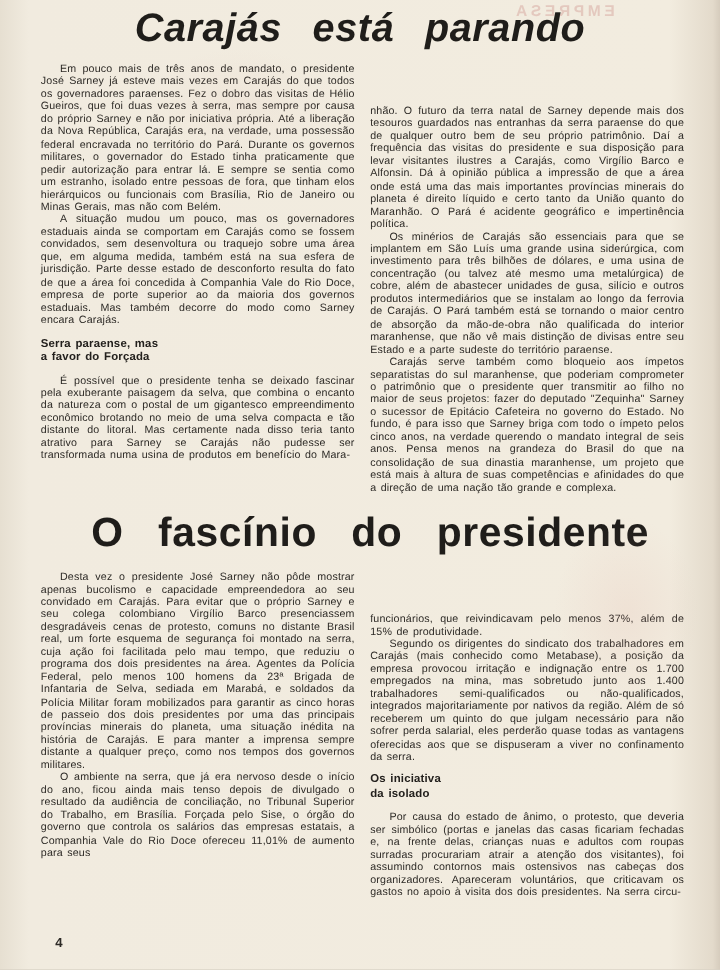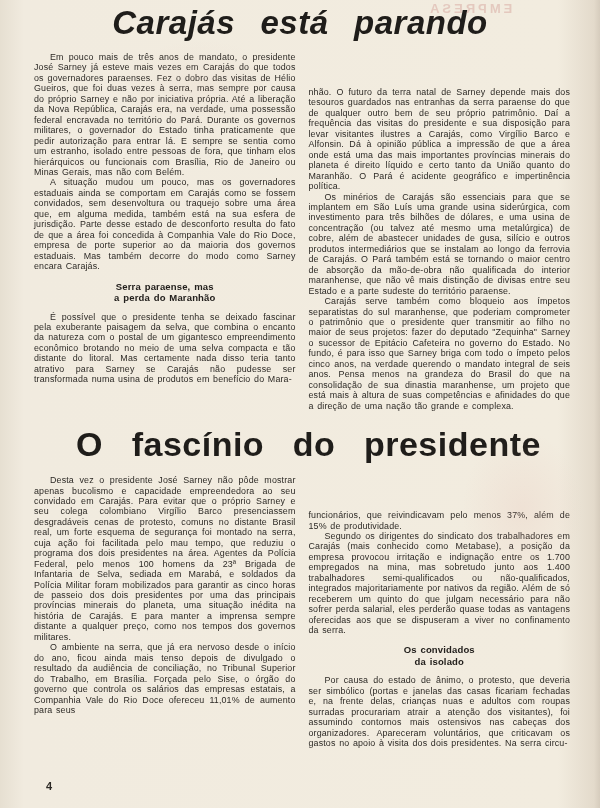--- a/index.html
+++ b/index.html
@@ -53,21 +53,20 @@
     text-align:justify;
     letter-spacing:0.15px;
     word-spacing:1px;
     hyphens:auto;
     -webkit-hyphens:auto;
   }
   .col p{margin:0;text-indent:16px;}
   .col p.no-indent{text-indent:0;margin-top:35px;}
   .subhead{
     margin:9px 0 8px;
-    text-align:center;
     font-size:9.5px;line-height:11.5px;
     font-weight:bold;color:#23201d;
   }
   .subhead span{display:block;}
   .page-number{
     position:absolute;left:46px;top:780px;
     font-size:11px;font-weight:bold;color:#2d2a26;
   }
 </style>
 </head>
@@ -81,21 +80,21 @@
   <div class="bleed-text">EMPRESA</div>
 
   <h1 class="headline-1">Carajás  está  parando</h1>
 
   <div class="columns">
     <div class="col">
       <p>Em pouco mais de três anos de mandato, o presidente José Sarney já esteve mais vezes em Carajás do que todos os governadores paraenses. Fez o dobro das visitas de Hélio Gueiros, que foi duas vezes à serra, mas sempre por causa do próprio Sarney e não por iniciativa própria. Até a liberação da Nova República, Carajás era, na verdade, uma possessão federal encravada no território do Pará. Durante os governos militares, o governador do Estado tinha praticamente que pedir autorização para entrar lá. E sempre se sentia como um estranho, isolado entre pessoas de fora, que tinham elos hierárquicos ou funcionais com Brasília, Rio de Janeiro ou Minas Gerais, mas não com Belém.</p>
       <p>A situação mudou um pouco, mas os governadores estaduais ainda se comportam em Carajás como se fossem convidados, sem desenvoltura ou traquejo sobre uma área que, em alguma medida, também está na sua esfera de jurisdição. Parte desse estado de desconforto resulta do fato de que a área foi concedida à Companhia Vale do Rio Doce, empresa de porte superior ao da maioria dos governos estaduais. Mas também decorre do modo como Sarney encara Carajás.</p>
       <h3 class="subhead">
         <span>Serra paraense, mas</span>
-        <span>a perda do Maranhão</span>
+        <span>a favor do Forçada</span>
       </h3>
       <p>É possível que o presidente tenha se deixado fascinar pela exuberante paisagem da selva, que combina o encanto da natureza com o postal de um gigantesco empreendimento econômico brotando no meio de uma selva compacta e tão distante do litoral. Mas certamente nada disso teria tanto atrativo para Sarney se Carajás não pudesse ser transformada numa usina de produtos em benefício do Mara-</p>
     </div>
     <div class="col">
       <p class="no-indent">nhão. O futuro da terra natal de Sarney depende mais dos tesouros guardados nas entranhas da serra paraense do que de qualquer outro bem de seu próprio patrimônio. Daí a frequência das visitas do presidente e sua disposição para levar visitantes ilustres a Carajás, como Virgílio Barco e Alfonsin. Dá à opinião pública a impressão de que a área onde está uma das mais importantes províncias minerais do planeta é direito líquido e certo tanto da União quanto do Maranhão. O Pará é acidente geográfico e impertinência política.</p>
       <p>Os minérios de Carajás são essenciais para que se implantem em São Luís uma grande usina siderúrgica, com investimento para três bilhões de dólares, e uma usina de concentração (ou talvez até mesmo uma metalúrgica) de cobre, além de abastecer unidades de gusa, silício e outros produtos intermediários que se instalam ao longo da ferrovia de Carajás. O Pará também está se tornando o maior centro de absorção da mão-de-obra não qualificada do interior maranhense, que não vê mais distinção de divisas entre seu Estado e a parte sudeste do território paraense.</p>
       <p>Carajás serve também como bloqueio aos ímpetos separatistas do sul maranhense, que poderiam comprometer o patrimônio que o presidente quer transmitir ao filho no maior de seus projetos: fazer do deputado "Zequinha" Sarney o sucessor de Epitácio Cafeteira no governo do Estado. No fundo, é para isso que Sarney briga com todo o ímpeto pelos cinco anos, na verdade querendo o mandato integral de seis anos. Pensa menos na grandeza do Brasil do que na consolidação de sua dinastia maranhense, um projeto que está mais à altura de suas competências e afinidades do que a direção de uma nação tão grande e complexa.</p>
     </div>
   </div>
 
@@ -103,21 +102,21 @@
 
   <div class="columns">
     <div class="col">
       <p>Desta vez o presidente José Sarney não pôde mostrar apenas bucolismo e capacidade empreendedora ao seu convidado em Carajás. Para evitar que o próprio Sarney e seu colega colombiano Virgílio Barco presenciassem desgradáveis cenas de protesto, comuns no distante Brasil real, um forte esquema de segurança foi montado na serra, cuja ação foi facilitada pelo mau tempo, que reduziu o programa dos dois presidentes na área. Agentes da Polícia Federal, pelo menos 100 homens da 23ª Brigada de Infantaria de Selva, sediada em Marabá, e soldados da Polícia Militar foram mobilizados para garantir as cinco horas de passeio dos dois presidentes por uma das principais províncias minerais do planeta, uma situação inédita na história de Carajás. E para manter a imprensa sempre distante a qualquer preço, como nos tempos dos governos militares.</p>
       <p>O ambiente na serra, que já era nervoso desde o início do ano, ficou ainda mais tenso depois de divulgado o resultado da audiência de conciliação, no Tribunal Superior do Trabalho, em Brasília. Forçada pelo Sise, o órgão do governo que controla os salários das empresas estatais, a Companhia Vale do Rio Doce ofereceu 11,01% de aumento para seus</p>
     </div>
     <div class="col">
       <p class="no-indent">funcionários, que reivindicavam pelo menos 37%, além de 15% de produtividade.</p>
       <p>Segundo os dirigentes do sindicato dos trabalhadores em Carajás (mais conhecido como Metabase), a posição da empresa provocou irritação e indignação entre os 1.700 empregados na mina, mas sobretudo junto aos 1.400 trabalhadores semi-qualificados ou não-qualificados, integrados majoritariamente por nativos da região. Além de só receberem um quinto do que julgam necessário para não sofrer perda salarial, eles perderão quase todas as vantagens oferecidas aos que se dispuseram a viver no confinamento da serra.</p>
       <h3 class="subhead">
-        <span>Os convidados</span>
+        <span>Os iniciativa</span>
         <span>da isolado</span>
       </h3>
       <p>Por causa do estado de ânimo, o protesto, que deveria ser simbólico (portas e janelas das casas ficariam fechadas e, na frente delas, crianças nuas e adultos com roupas surradas procurariam atrair a atenção dos visitantes), foi assumindo contornos mais ostensivos nas cabeças dos organizadores. Apareceram voluntários, que criticavam os gastos no apoio à visita dos dois presidentes. Na serra circu-</p>
     </div>
   </div>
 
   <div class="page-number">4</div>
 
 </div>
 

